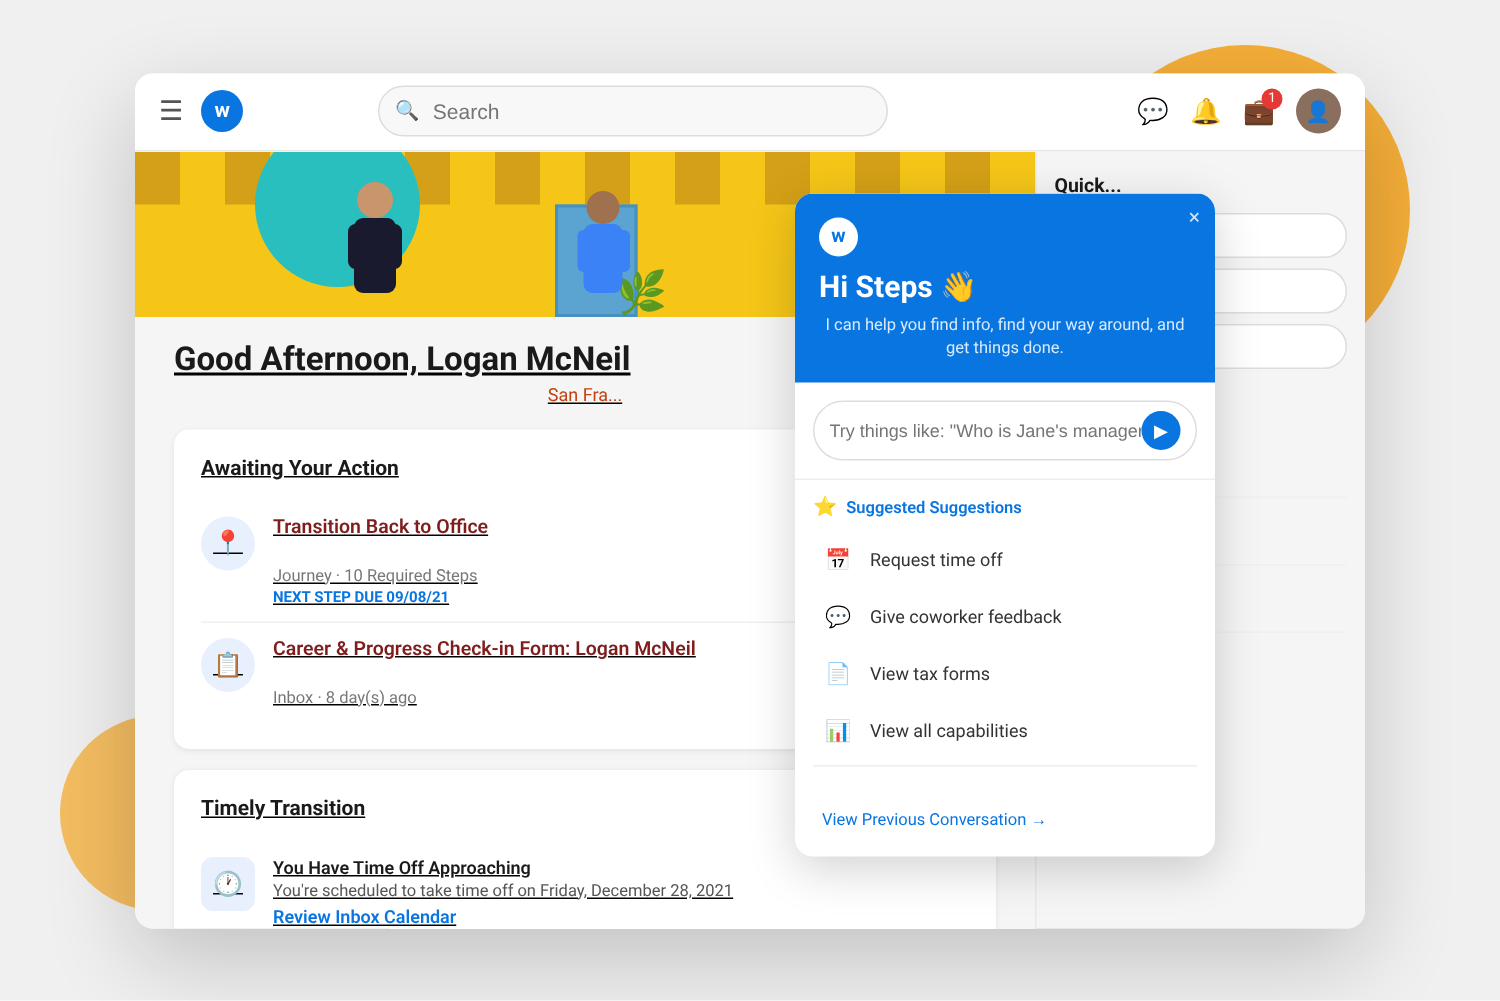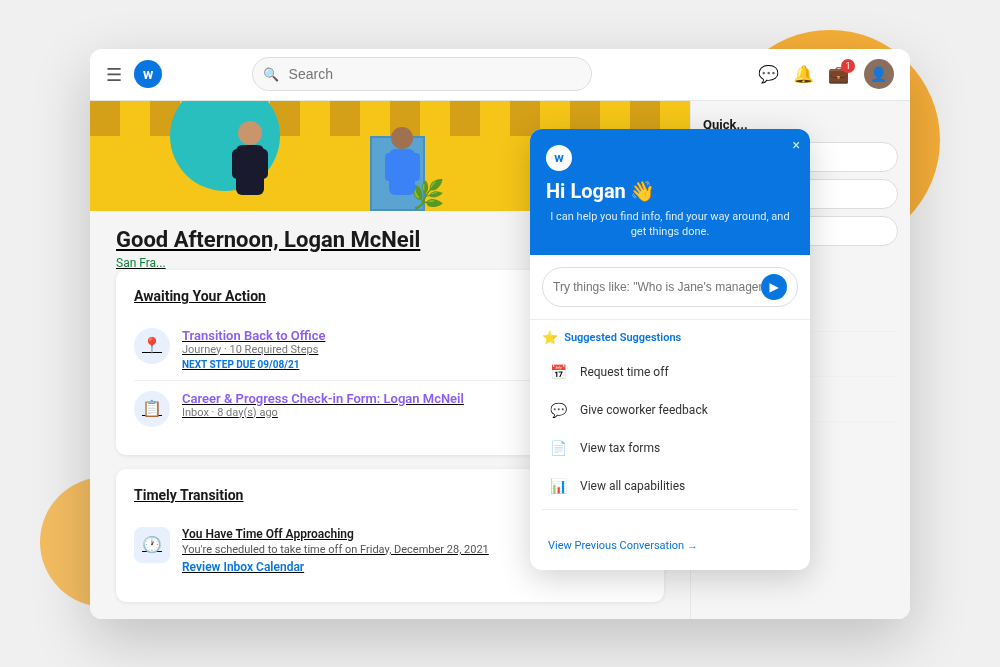--- a/index.html
+++ b/index.html
@@ -245,21 +245,23 @@
     }
 
     .greeting {
       font-size: 22px;
       font-weight: 700;
       color: #1a1a1a;
       margin-bottom: 4px;
     }
     .location {
       font-size: 12px;
-      color: #15803d;
+      color: #c2410c;
+      margin-bottom: 16px;
+      text-align: center;
     }
 
     .card {
       background: white;
       border-radius: 10px;
       padding: 18px;
       margin-bottom: 14px;
       box-shadow: 0 1px 4px rgba(0,0,0,0.08);
     }
     .card-title {
@@ -285,26 +287,26 @@
       display: flex;
       align-items: center;
       justify-content: center;
       flex-shrink: 0;
       color: #0875e1;
       font-size: 16px;
     }
     .action-title {
       font-size: 13px;
       font-weight: 600;
-      color: #8b5cf6;
+      color: #7f1d1d;
     }
     .action-sub {
       font-size: 11px;
       color: #777;
-      margin-top: 0;
+      margin-top: 18px;
     }
     .action-due {
       font-size: 10px;
       font-weight: 700;
       color: #0875e1;
       margin-top: 3px;
     }
 
     .suggestion-item {
       display: flex;
@@ -655,21 +657,21 @@
     </div>
 
   </div>
 
   <div class="chat-overlay">
     <div class="chat-header">
       <span class="chat-close">×</span>
       <div class="chat-logo">
         <span>w</span>
       </div>
-      <div class="chat-greeting">Hi Logan 👋</div>
+      <div class="chat-greeting">Hi Steps 👋</div>
       <div class="chat-subtitle">I can help you find info, find your way around, and get things done.</div>
     </div>
 
     <div class="chat-input-area">
       <div class="chat-input-wrap">
         <input class="chat-input" type="text" placeholder="Try things like: &quot;Who is Jane's manager?&quot;" style="">
         <div class="chat-send">▶</div>
       </div>
     </div>
 

